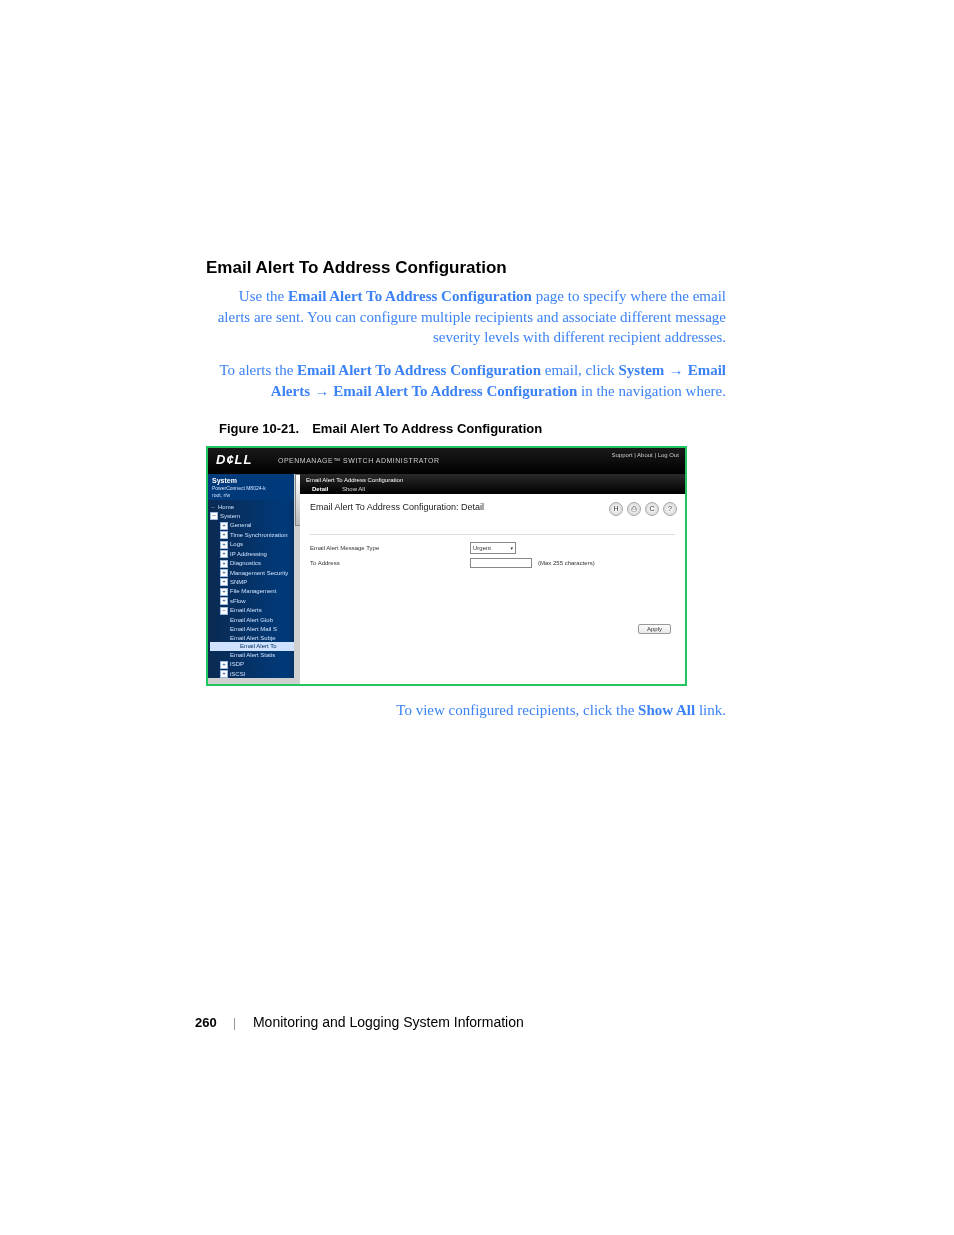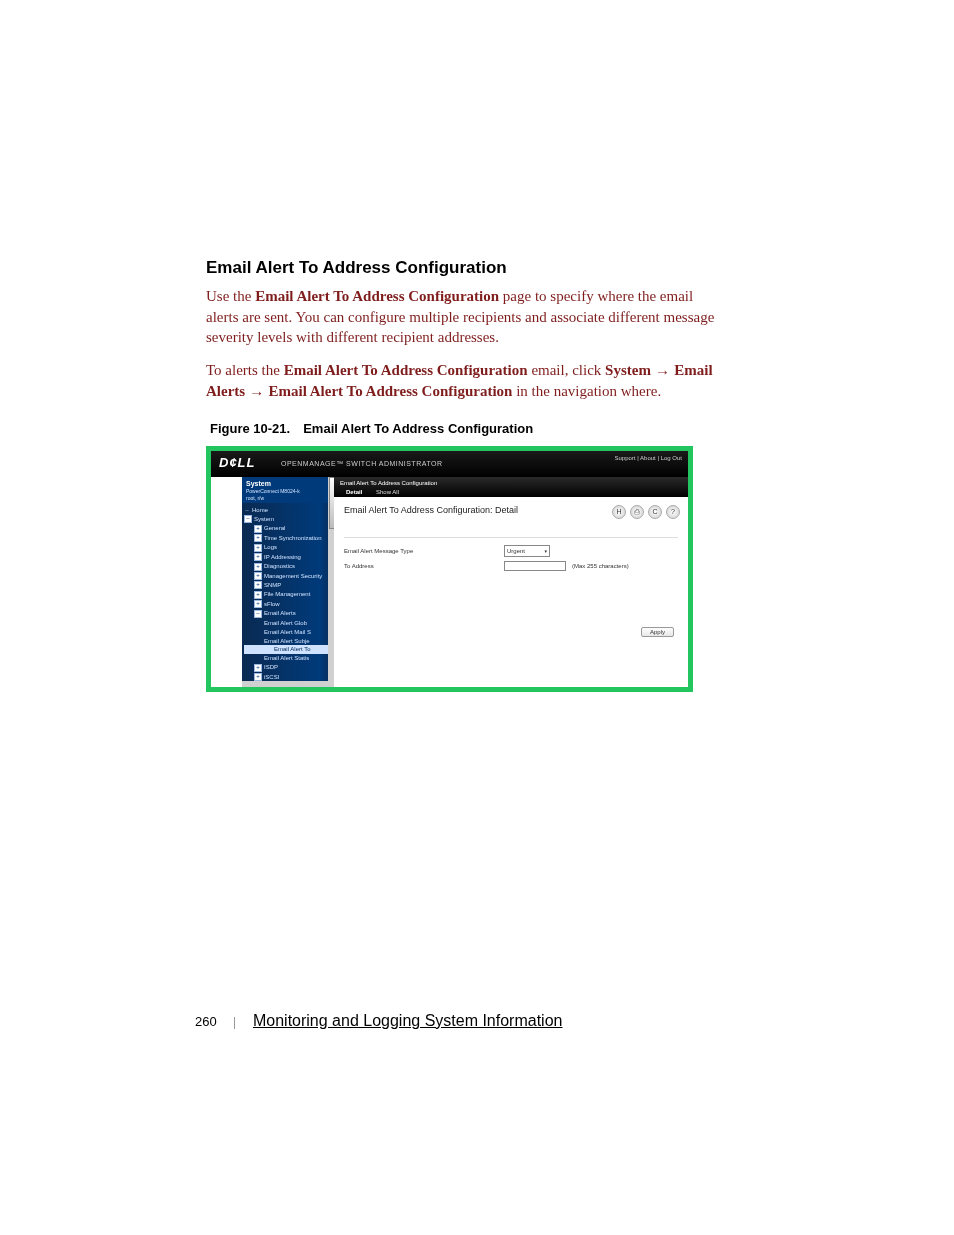--- a/index.html
+++ b/index.html
@@ -20,37 +20,38 @@
   .section-heading {
     font-family: Arial, Helvetica, sans-serif;
     font-weight: bold;
     font-size: 17px;
     color: #000;
     margin: 0 0 8px 0;
   }
   .body-text {
     font-size: 15px;
     line-height: 1.38;
-    color: #7f1d1d;
+    color: #3b82f6;
     margin: 0 0 12px 0;
+    text-align: right;
   }
   .body-text strong { font-weight: bold; }
   .arrow { font-family: Arial, sans-serif; }
   .figure-caption {
     font-family: Arial, Helvetica, sans-serif;
     font-weight: bold;
     font-size: 13px;
     color: #000;
-    margin: 20px 0 10px 4px;
+    margin: 20px 0 10px 13px;
   }
   
   .screenshot {
     width: 477px;
     height: 236px;
-    border: 5px solid #22c55e;
+    border: 2px solid #22c55e;
     position: relative;
     background: #fff;
     font-family: Arial, Helvetica, sans-serif;
     overflow: hidden;
   }
   .ss-header {
     background: linear-gradient(#1a1a1a, #000);
     height: 26px;
     position: relative;
     color: #fff;
@@ -76,21 +77,20 @@
   .ss-header-links {
     position: absolute;
     right: 6px;
     top: 4px;
     font-size: 6px;
     color: #ccc;
   }
   .ss-body {
     display: flex;
     height: 210px;
-    padding-left: 31px;
   }
   .ss-sidebar {
     width: 92px;
     background: linear-gradient(to right, #0a2a52, #003a7a 85%, #0a2a52);
     color: #fff;
     font-size: 6px;
     position: relative;
     overflow: hidden;
   }
   .ss-sidebar-head {
@@ -236,23 +236,23 @@
     line-height:1.38;
   }
   .footer {
     position:absolute;
     left:195px;
     bottom:205px;
     font-family: Arial, Helvetica, sans-serif;
     font-size:13px;
     color:#000;
   }
-  .footer .pn { font-weight:normal; }
+  .footer .pn { font-weight:bold; }
   .footer .sep { margin: 0 14px; color:#666; display:inline-block; border-left:1px solid #999; height:12px; vertical-align:middle; }
-  .footer .ft { font-size:16px;text-decoration:underline; }
+  .footer .ft { font-size:14px; }
 </style>
 </head>
 <body>
 
 <div class="page-content">
   <h2 class="section-heading">Email Alert To Address Configuration</h2>
 
   <p class="body-text">
     <span>Use the </span><strong>Email Alert To Address Configuration</strong><span> page to specify where the email alerts are sent. You can configure multiple recipients and associate different message severity levels with different recipient addresses.</span>
   </p>
@@ -331,19 +331,22 @@
             </div>
           </div>
           <div class="ss-apply">
             <div class="ss-apply-btn">Apply</div>
           </div>
         </div>
       </div>
     </div>
   </div>
 
+  <p class="body-text post-figure">
+    <span>To view configured recipients, click the </span><strong>Show All</strong><span> link.</span>
+  </p>
 </div>
 
 <div class="footer">
   <span class="pn">260</span>
   <span class="sep"></span>
   <span class="ft">Monitoring and Logging System Information</span>
 </div>
 
 </body></html>

